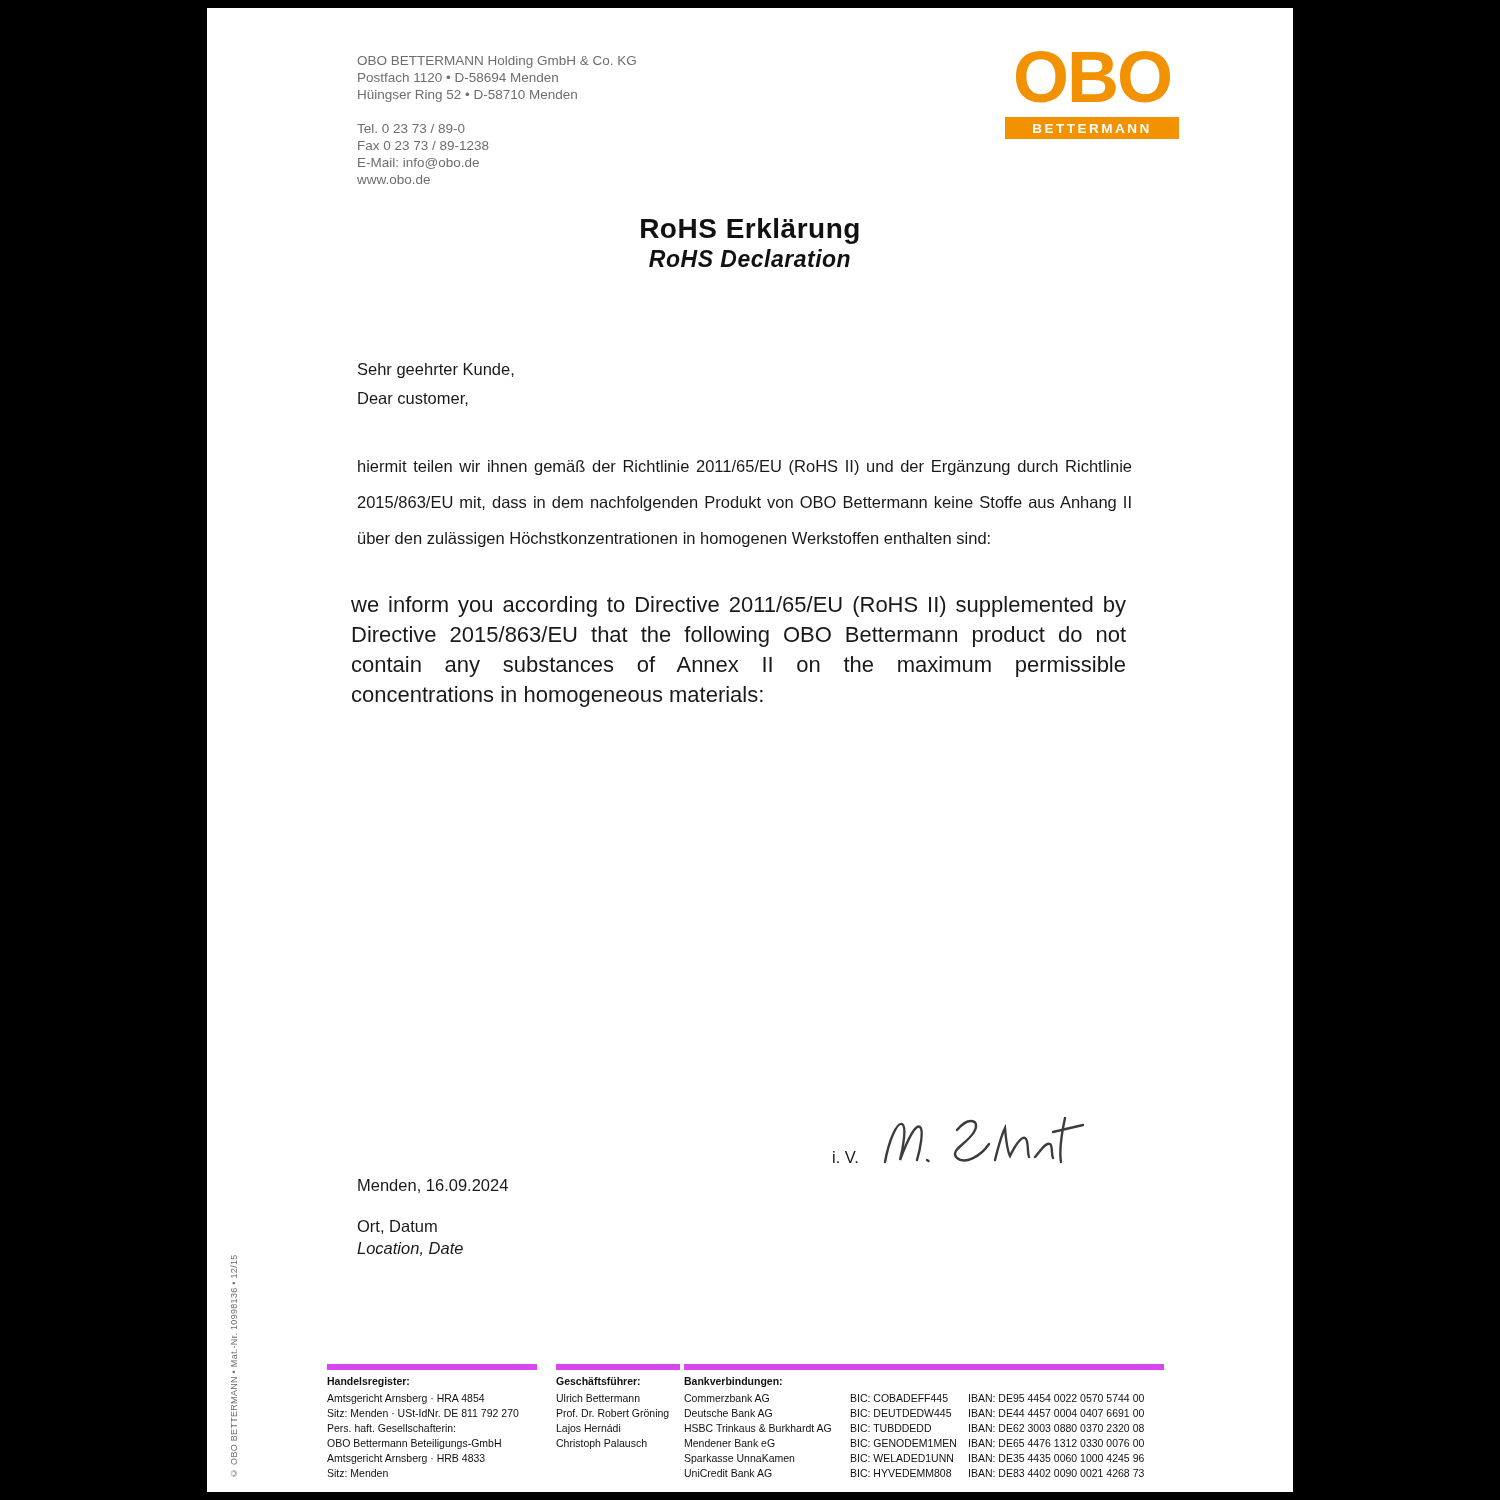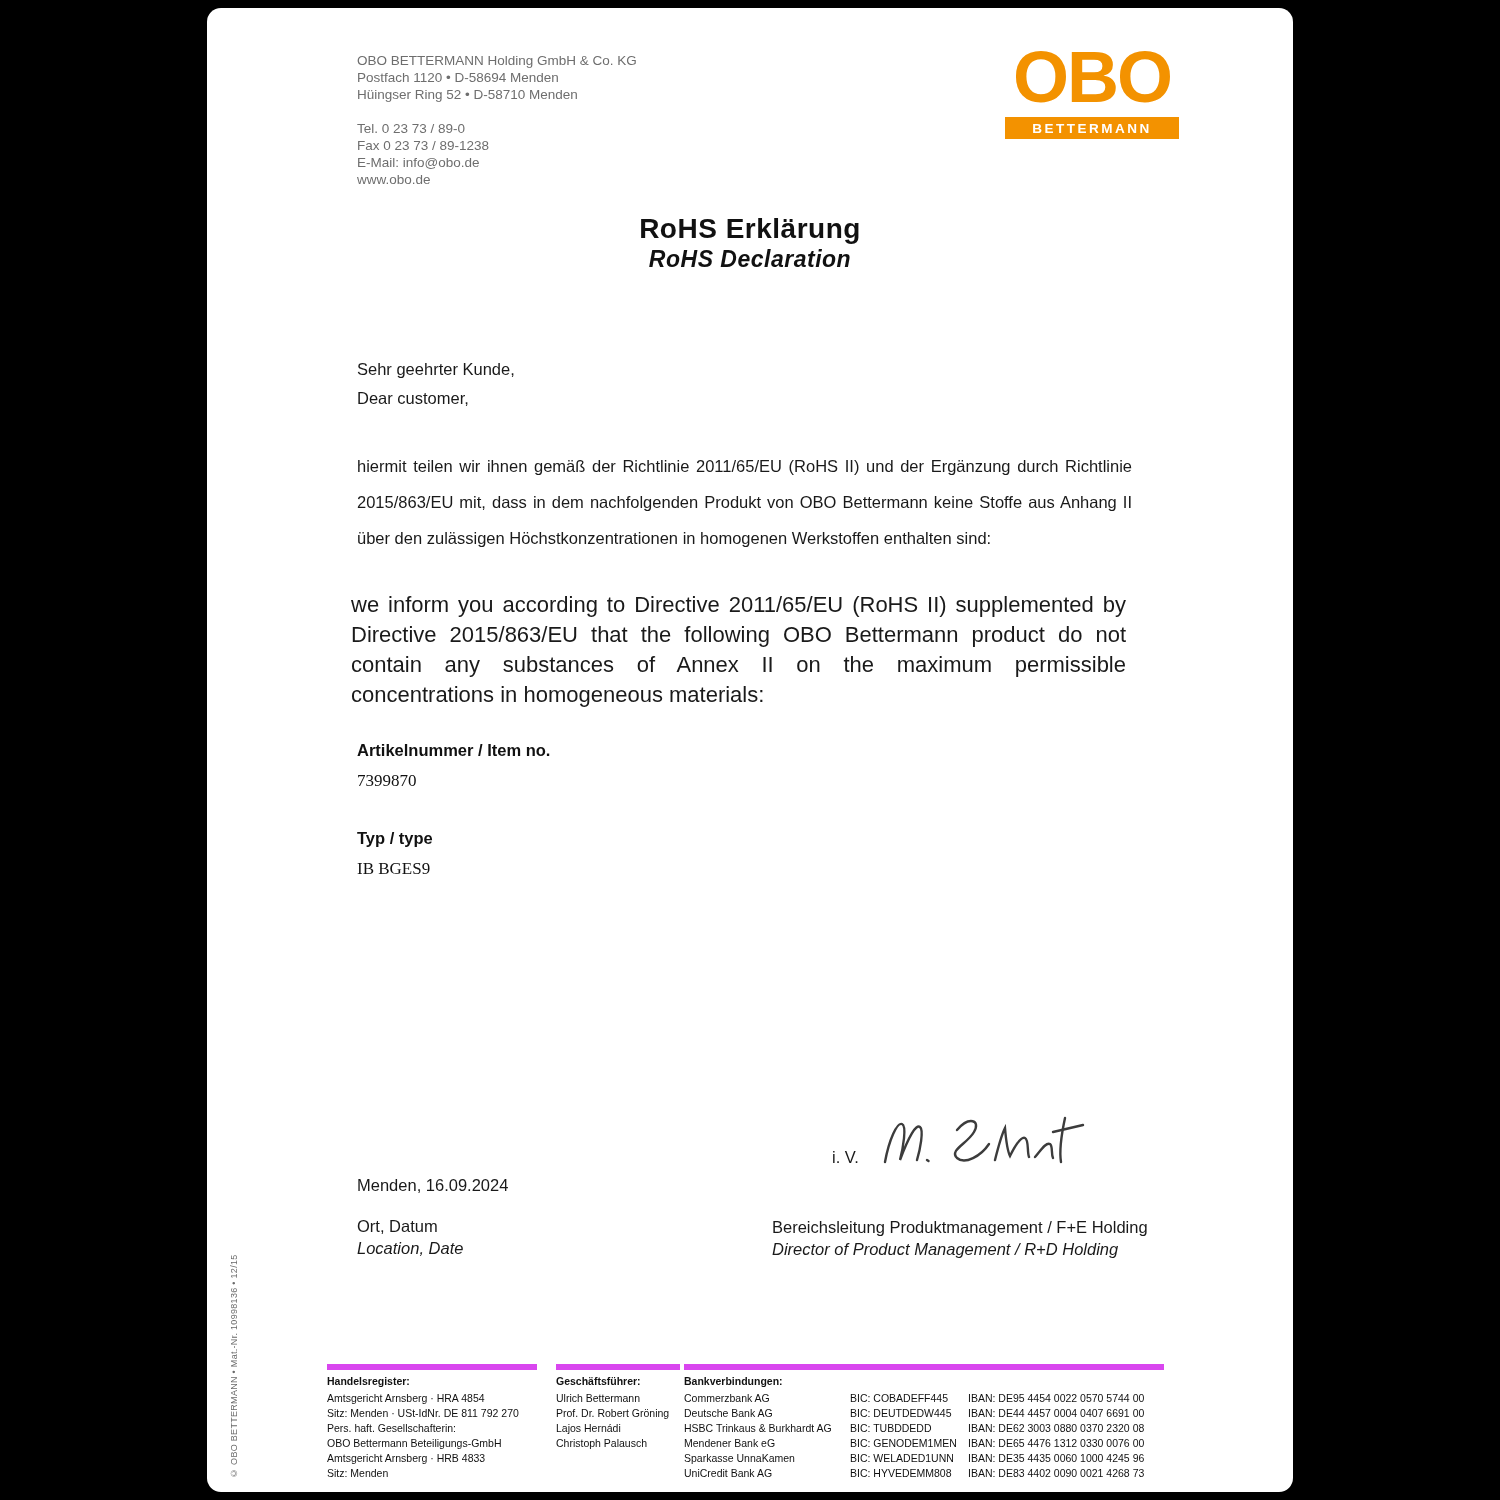--- a/index.html
+++ b/index.html
@@ -6,21 +6,21 @@
   body {
     width:1500px; height:1500px;
     background:#000;
     position:relative;
     font-family:"Liberation Sans", sans-serif;
     -webkit-font-smoothing:antialiased;
   }
   .page {
     position:absolute; left:207px; top:8px;
     width:1086px; height:1484px;
-    background:#fff; overflow:hidden;border-radius:14px;
+    background:#fff; overflow:hidden;
   }
   
   .letterhead {
     position:absolute; left:150px; top:44px;
     font-size:13.5px; line-height:17px; color:#6e6e6e;
   }
   .letterhead .gap { height:17px; }
   
   .logo { position:absolute; left:798px; top:30px; width:174px; }
   .logo-word {
@@ -103,26 +103,20 @@
   </div>
 
   <div class="salutation">
     <div>Sehr geehrter Kunde,</div>
     <div class="en">Dear customer,</div>
   </div>
 
   <div class="body-de">hiermit teilen wir ihnen gemäß der Richtlinie 2011/65/EU (RoHS II) und der Ergänzung durch Richtlinie 2015/863/EU mit, dass in dem nachfolgenden Produkt von OBO Bettermann keine Stoffe aus Anhang II über den zulässigen Höchstkonzentrationen in homogenen Werkstoffen enthalten sind:</div>
   <div class="body-en">we inform you according to Directive 2011/65/EU (RoHS II) supplemented by Directive 2015/863/EU that the following OBO Bettermann product do not contain any substances of Annex II on the maximum permissible concentrations in homogeneous materials:</div>
 
-  <div class="product">
-    <div class="prod-label">Artikelnummer / Item no.</div>
-    <div class="prod-value">7399870</div>
-    <div class="prod-label prod-label2">Typ / type</div>
-    <div class="prod-value">IB BGES9</div>
-  </div>
 
   <div class="sig-iv">i. V.</div>
   <svg class="sig-svg" width="230" height="85" viewBox="0 0 230 85">
     <g fill="none" stroke="#3c3c3c" stroke-width="2.4" stroke-linecap="round">
       <path d="M16,62 C20,40 28,22 33,24 C38,26 34,48 31,60 C40,36 47,24 51,27 C55,30 51,50 48,60"></path>
       <path d="M58,60 l1.5,1"></path>
       <path d="M88,30 C100,16 112,20 105,32 C98,44 80,50 88,58 C96,65 112,56 120,44"></path>
       <path d="M126,60 C130,44 134,32 136,28 C137,40 139,52 141,56 C146,46 152,36 156,38 C160,40 158,52 160,57"></path>
       <path d="M166,57 C172,50 177,42 181,44 C184,46 182,54 184,58"></path>
       <path d="M196,18 C193,32 190,50 192,62"></path>
@@ -131,24 +125,20 @@
   </svg>
 
   <div class="date-block">
     <div>Menden, 16.09.2024</div>
     <div class="date-captions">
       <div>Ort, Datum</div>
       <div class="en">Location, Date</div>
     </div>
   </div>
 
-  <div class="role-block">
-    <div>Bereichsleitung Produktmanagement / F+E Holding</div>
-    <div class="en">Director of Product Management / R+D Holding</div>
-  </div>
 
   <div class="sidenote">© OBO BETTERMANN • Mat.-Nr. 10998136 • 12/15</div>
 
   <div class="f-col f-col1">
     <div class="f-head">Handelsregister:</div>
     <div>Amtsgericht Arnsberg · HRA 4854</div>
     <div>Sitz: Menden · USt-IdNr. DE 811 792 270</div>
     <div>Pers. haft. Gesellschafterin:</div>
     <div>OBO Bettermann Beteiligungs-GmbH</div>
     <div>Amtsgericht Arnsberg · HRB 4833</div>

